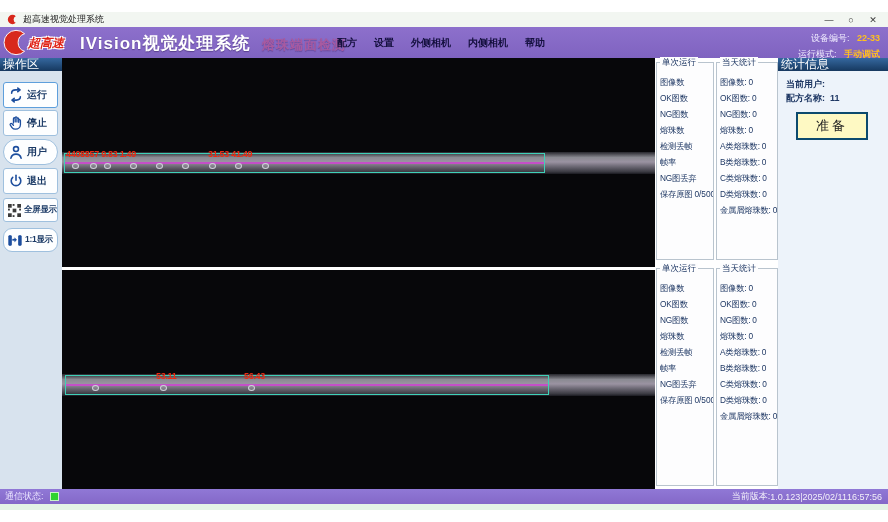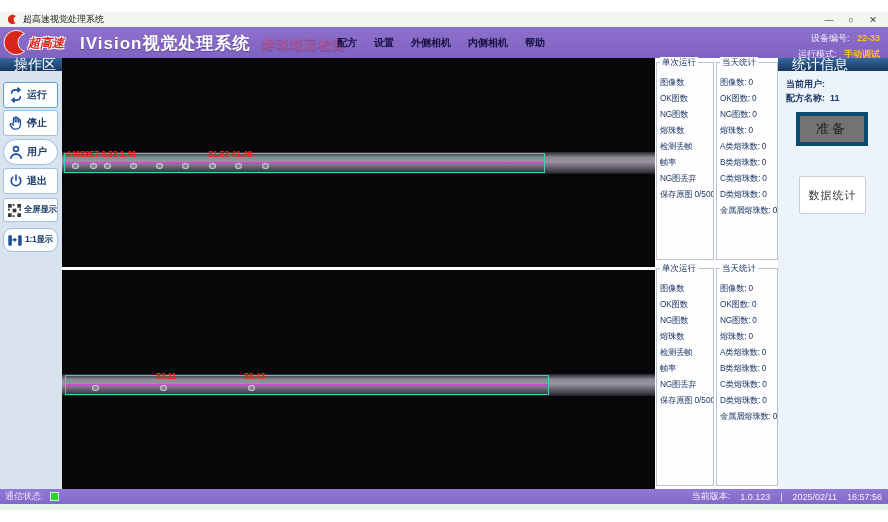--- a/index.html
+++ b/index.html
@@ -29,21 +29,21 @@
   .menu { position:absolute; left:337px; top:0; height:31px; display:flex;
     align-items:center; gap:17px; }
   .menu-item { font-size:10px; font-weight:bold; color:#15103f; cursor:default; }
   .header-info { position:absolute; right:8px; top:2px; text-align:right; line-height:13px; }
   .hi-label { font-size:9px; color:#f0ecff; }
   .hi-value { font-size:9px; font-weight:bold; color:#ffc01e; margin-left:3px; }
 
   
   .sidebar { position:absolute; left:0; top:58px; width:62px; height:431px; background:#d8e3ee; }
   .panel-head { height:13px; background:linear-gradient(180deg,#35689f,#16385f);
-    color:#fff; font-size:14px; line-height:13px; padding-left:14px;font-family:Liberation Serif, serif; }
+    color:#fff; font-size:12px; line-height:13px; padding-left:3px;font-family:Liberation Serif, serif; }
   .side-btn { position:absolute; left:3px; width:55px; height:26px; background:#fdfeff;
     border:1px solid #9fc0de; border-radius:3px; display:flex; align-items:center;
     gap:3px; padding-left:4px; cursor:default; }
   .side-btn.active { border-color:#5e9fdc; }
   .side-btn .lbl { font-size:10px; color:#1b3a66; font-weight:bold; }
   .side-btn.small { height:24px; }
   .side-btn.small .lbl { font-size:8.5px; letter-spacing:-0.3px; }
   .icon-svg { flex:0 0 auto; }
 
   
@@ -63,35 +63,35 @@
     font-size:8.5px; color:#1f3864; white-space:nowrap; }
   .rows { padding:9px 0 0 3px; }
   .stat-row { height:16px; line-height:16px; white-space:nowrap; overflow:hidden; }
   .stat-label { font-size:8.3px; color:#1f3864; letter-spacing:-0.2px; }
   .stat-value { font-size:8.3px; color:#1f3864; margin-left:2px; }
 
   
   .info-panel { position:absolute; left:778px; top:58px; width:110px; height:431px; background:#edf3fa; }
   .ip-row { position:absolute; left:8px; font-size:9px; font-weight:bold; color:#1f3864; }
   .ip-value { margin-left:5px; }
-  .btn-prepare { position:absolute; left:18px; top:54px; width:72px; height:34px;
-    background:#737373; border:4px solid #0c4a6e; font-size:13px; color:#222;
+  .btn-prepare { position:absolute; left:18px; top:54px; width:72px; height:28px;
+    background:#fef9c3; border:2px solid #0c4a6e; font-size:13px; color:#222;
     letter-spacing:3px; display:flex; align-items:center; justify-content:center; cursor:default;
     font-family:"Liberation Serif", serif; }
   .btn-datastats { position:absolute; left:21px; top:118px; width:67px; height:38px;
     background:#ffffff; border:1px solid #c9ced4; border-radius:2px; font-size:11px;
     color:#333; letter-spacing:1px; display:flex; align-items:center; justify-content:center;
     cursor:default; font-family:"Liberation Serif", serif; }
 
   
   .statusbar { position:absolute; left:0; top:489px; width:888px; height:15px;
     background:linear-gradient(180deg,#9078d6,#8468c8); display:flex; align-items:center; }
   .sb-label { font-size:9px; color:#eae4ff; margin-left:5px; }
   .sb-dot { width:9px; height:9px; background:#2fd32f; border:1px solid #c8f5c8; margin-left:6px; }
-  .sb-right { position:absolute; right:6px; display:flex; align-items:center; gap:10px; }
+  .sb-right { position:absolute; right:6px; display:flex; align-items:center; }
   .sb-right span { font-size:9px; color:#f3f0fa; }
   .bottom-strip { position:absolute; left:0; top:504px; width:888px; height:6px; background:#e4f3e6; }
 </style>
 </head>
 <body>
 
 <div id="canvas">
 
   <div class="titlebar">
     <svg class="titlebar-icon" viewBox="0 0 20 20">
@@ -382,21 +382,20 @@
 
   <div class="info-panel">
     <div class="panel-head">统计信息</div>
     <div class="ip-row" style="top:20px;">
       <span>当前用户:</span><span class="ip-value"></span>
     </div>
     <div class="ip-row" style="top:34px;">
       <span>配方名称:</span><span class="ip-value">11</span>
     </div>
     <div class="btn-prepare">准备</div>
-    <div class="btn-datastats">数据统计</div>
   </div>
 
   <div class="statusbar">
     <span class="sb-label">通信状态:</span>
     <div class="sb-dot"></div>
     <div class="sb-right">
       <span>当前版本:</span>
       <span>1.0.123</span>
       <span>|</span>
       <span>2025/02/11</span>

